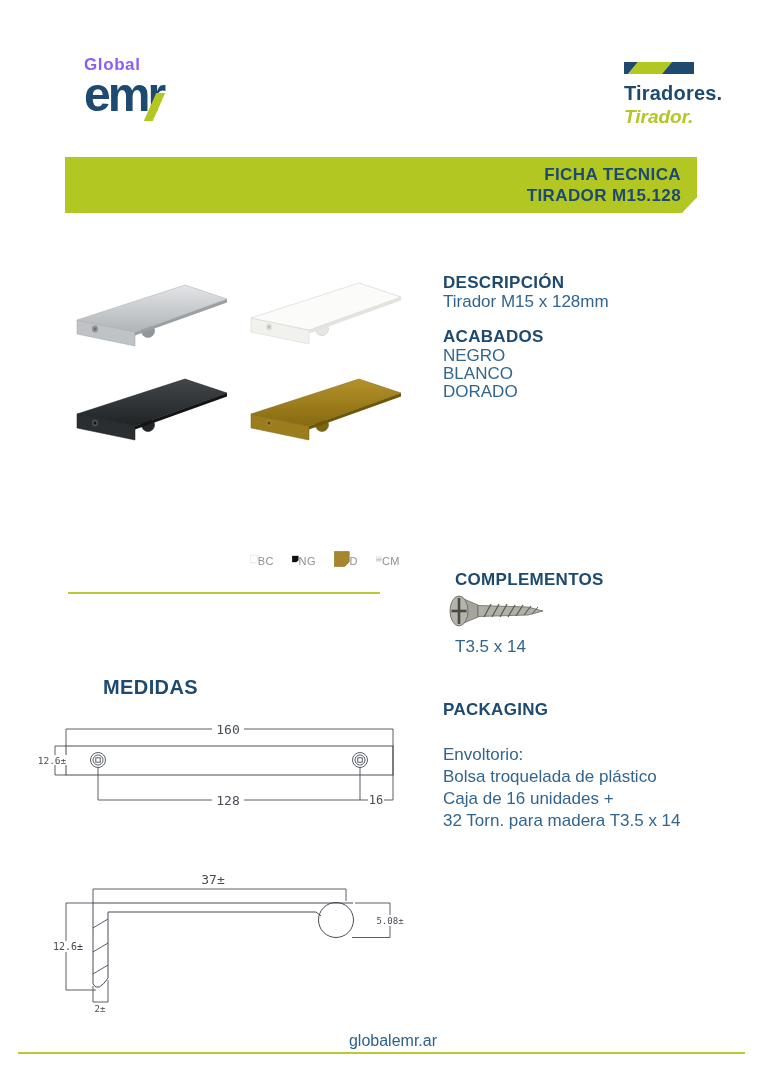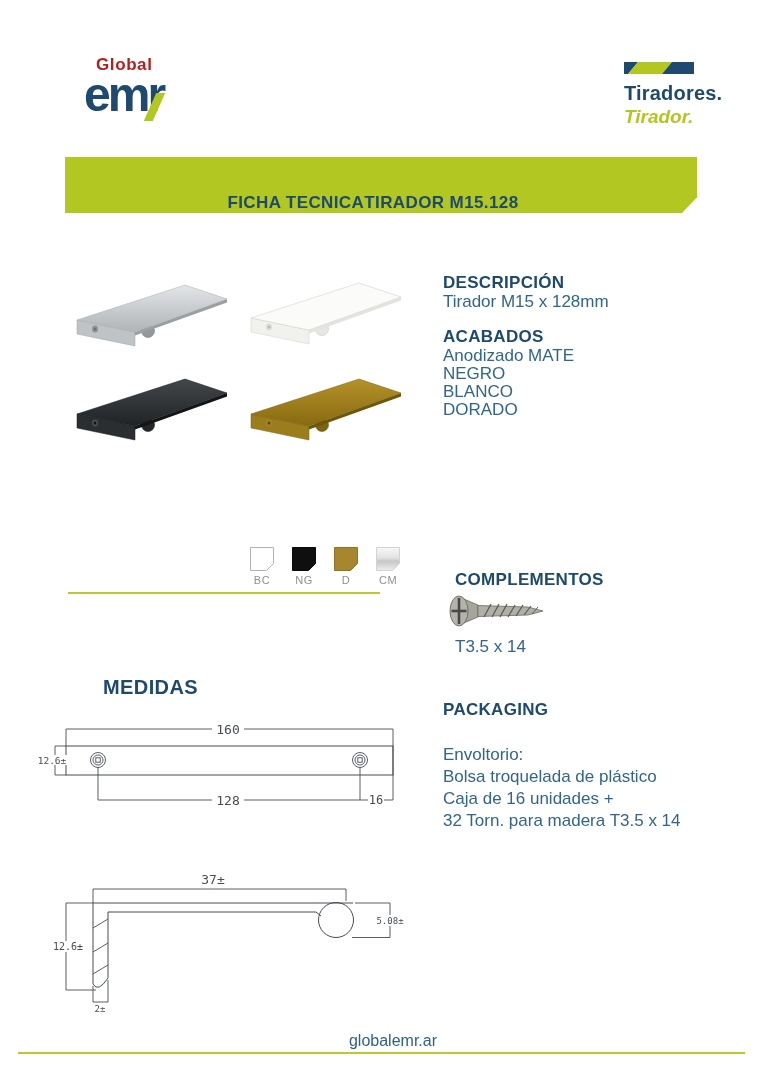--- a/index.html
+++ b/index.html
@@ -1,50 +1,50 @@
 <!DOCTYPE html>
 <html><head>
 <meta charset="utf-8">
 <style>
   html,body{margin:0;padding:0;background:#fff;}
   .page{position:relative;width:762px;height:1080px;background:#ffffff;overflow:hidden;
         font-family:"Liberation Sans",sans-serif;color:#1d4a6e;}
 
   
   .logo{position:absolute;left:84px;top:55px;width:110px;}
-  .logo-global{display:block;margin-left:12px;font-size:17px;font-weight:bold;color:#b91c1c;letter-spacing:.6px;}
+  .logo-global{display:block;font-size:17px;font-weight:bold;color:#8b5cf6;letter-spacing:.6px;}
   .logo-emr{display:block;font-size:48px;font-weight:800;color:#1d4a6e;letter-spacing:-3px;line-height:.82;}
   .logo-slash{position:absolute;left:66px;top:38px;width:9px;height:28px;background:#b2c722;transform:skewX(-24deg);}
 
   .brand{position:absolute;left:624px;top:62px;width:110px;}
   .brand-bar{display:block;margin-bottom:8px;}
   .brand-title{display:block;font-size:20px;font-weight:bold;color:#1d4a6e;letter-spacing:.2px;}
   .brand-subtitle{display:block;font-size:19px;font-weight:bold;font-style:italic;color:#b2c722;margin-top:1px;}
 
   
   .banner{position:absolute;left:65px;top:157px;width:632px;height:56px;background:#b2c722;
           clip-path:polygon(0 0,100% 0,100% 72%,calc(100% - 15px) 100%,0 100%);
-          display:flex;flex-direction:row;justify-content:center;align-items:flex-end;
+          display:flex;flex-direction:column;justify-content:center;align-items:flex-end;
           padding-right:16px;box-sizing:border-box;}
   .banner div{font-size:17px;font-weight:bold;color:#1d4a6e;line-height:21px;letter-spacing:.4px;}
 
   
   .prod{position:absolute;}
 
   
   .col{position:absolute;left:443px;top:274px;width:280px;}
   .col section{margin:0 0 17px 0;}
   .col h3{margin:0;font-size:17px;font-weight:bold;color:#1d4a6e;letter-spacing:.3px;line-height:18px;}
   .col p{margin:1px 0 0 0;font-size:17px;color:#31658f;line-height:18px;}
   .col ul{margin:1px 0 0 0;padding:0;list-style:none;}
   .col li{font-size:17px;color:#31658f;line-height:18px;}
 
   
   .swatches{position:absolute;left:250px;top:547px;display:flex;gap:18px;}
-  .swatch{display:flex;flex-direction:column;align-items:center;width:24px;}
+  .swatch{display:flex;flex-direction:row;align-items:center;width:24px;}
   .swatch-label{margin-top:3px;font-size:11px;color:#8f8f8f;letter-spacing:.5px;}
   .swatch-rule{position:absolute;left:68px;top:592px;width:312px;height:2px;background:#bcc734;}
 
   
   .complementos-title{position:absolute;left:443px;top:558px;margin:12px;font-size:17px;font-weight:bold;
         color:#1d4a6e;letter-spacing:.3px;}
   .screw{position:absolute;left:448px;top:592px;}
   .screw-size{position:absolute;left:455px;top:637px;font-size:17px;color:#31658f;}
 
   
@@ -147,21 +147,20 @@
   </svg>
 
   <div class="col">
     <section>
       <h3>DESCRIPCIÓN</h3>
       <p>Tirador M15 x 128mm</p>
     </section>
     <section>
       <h3>ACABADOS</h3>
       <ul>
-        <li>Anodizado MATE</li>
         <li>NEGRO</li>
         <li>BLANCO</li>
         <li>DORADO</li>
       </ul>
     </section>
   </div>
 
   <div class="swatches">
     <div class="swatch">
       <svg width="24" height="24" viewBox="0 0 24 24">

